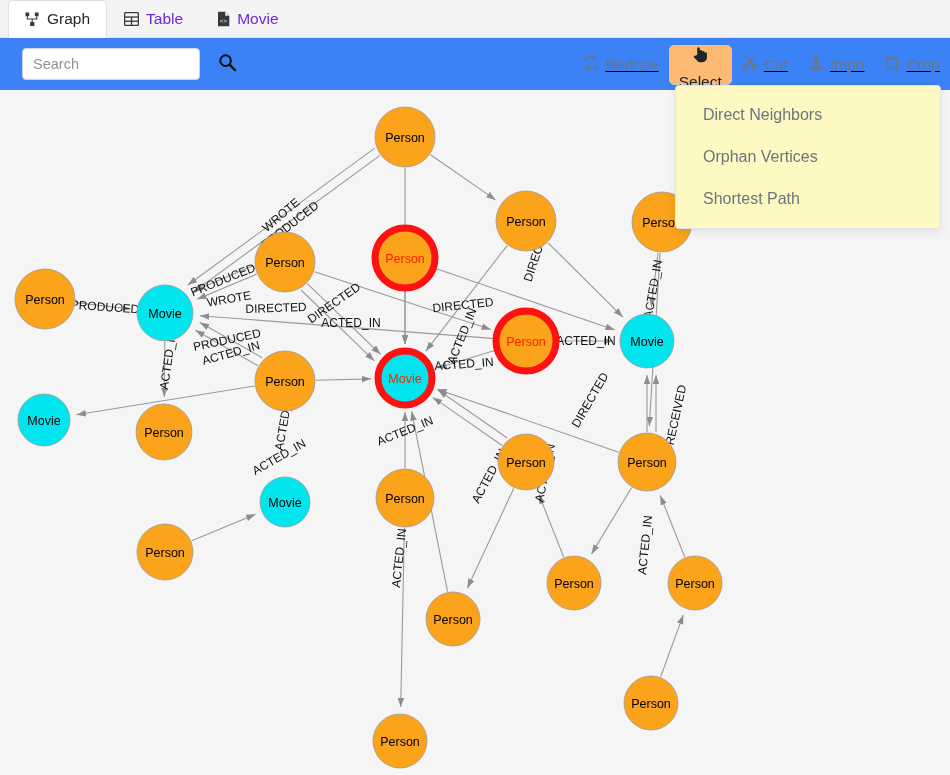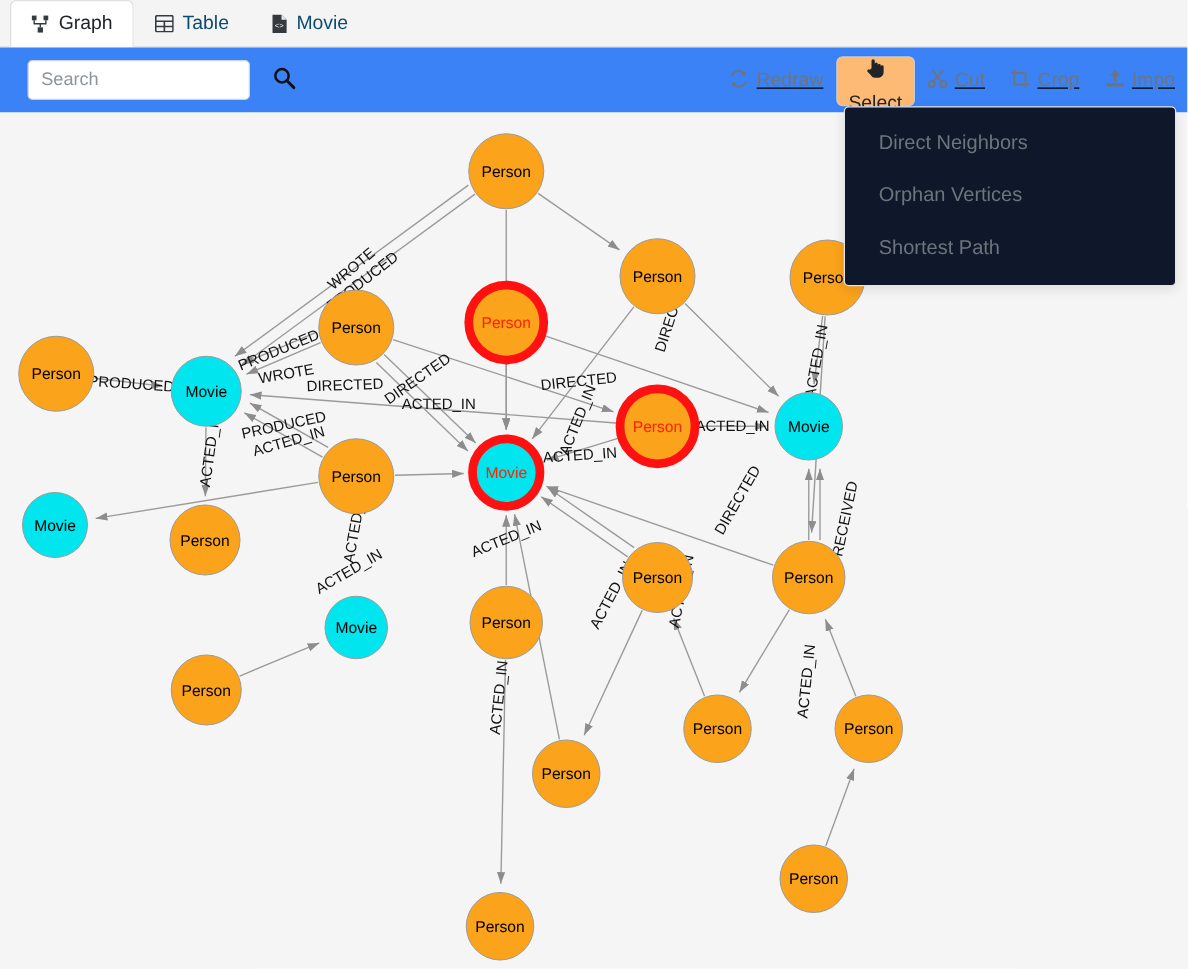--- a/index.html
+++ b/index.html
@@ -16,21 +16,21 @@
   .tabbar {
     position: absolute; left: 0; top: 0; width: 950px; height: 38px;
     background: #f4f4f5;
     border-bottom: 1px solid #dfdfe2;
     display: flex; align-items: center;
     padding-left: 8px;
   }
   .tab {
     display: flex; align-items: center; gap: 7px;
     height: 37px; padding: 0 16px;
-    font-size: 15.5px; color: #0c4a6e;
+    font-size: 15.5px; color: #6d28d9;
     border: 1px solid transparent;
     border-bottom: none;
     border-radius: 5px 5px 0 0;
     cursor: pointer;
     position: relative;
   }
   .tab.active {
     background: #ffffff;
     border-color: #dfdfe2;
     color: #212529;
@@ -89,21 +89,21 @@
     width: 0; height: 0; margin-left: 4px;
     border-left: 4.5px solid transparent;
     border-right: 4.5px solid transparent;
     border-top: 5.5px solid #212529;
   }
 
   
   .dropdown {
     position: absolute; left: 675px; top: 85px;
     width: 266px;
-    background: #0f172a;
+    background: #fef9c3;
     border: 1px solid #e3e4e6;
     border-radius: 4px;
     box-shadow: 0 3px 9px rgba(0,0,0,0.09);
     padding: 8px 0;
     z-index: 40;
   }
   .dd-item {
     height: 42px; display: flex; align-items: center;
     padding: 0 0 0 27px;
     font-size: 16px; color: #6c757d;
@@ -219,35 +219,35 @@
           <line x1="4.6" y1="10.4" x2="12.4" y2="1.0" stroke="#6c757d" stroke-width="1.5"></line>
           <line x1="11.4" y1="10.4" x2="3.6" y2="1.0" stroke="#6c757d" stroke-width="1.5"></line>
         </svg>
       </span>
       <span>Cut</span>
     </button>
 
     <button class="tbtn">
       <span>
         <svg width="16" height="16" viewBox="0 0 16 16">
+          <path d="M8 0.8 L12.2 5.6 H9.4 V10.0 H6.6 V5.6 H3.8 Z" fill="#6c757d"></path>
+          <rect x="1.0" y="11.6" width="14" height="2.6" rx="0.9" fill="#6c757d"></rect>
+        </svg>
+      </span>
+      <span>Impo</span>
+    </button>
+
+    <button class="tbtn">
+      <span>
+        <svg width="16" height="16" viewBox="0 0 16 16">
           <path d="M3.4 0.6 V11.6 a0.9 0.9 0 0 0 0.9 0.9 H15.4" fill="none" stroke="#6c757d" stroke-width="1.6"></path>
           <path d="M0.6 3.4 H11.6 a0.9 0.9 0 0 1 0.9 0.9 V15.4" fill="none" stroke="#6c757d" stroke-width="1.6"></path>
         </svg>
       </span>
       <span>Crop</span>
-    </button>
-
-    <button class="tbtn">
-      <span>
-        <svg width="16" height="16" viewBox="0 0 16 16">
-          <path d="M8 0.8 L12.2 5.6 H9.4 V10.0 H6.6 V5.6 H3.8 Z" fill="#6c757d"></path>
-          <rect x="1.0" y="11.6" width="14" height="2.6" rx="0.9" fill="#6c757d"></rect>
-        </svg>
-      </span>
-      <span>Impo</span>
     </button>
   </div>
 
   <div class="canvas">
     <svg id="graph-svg" width="950" height="685">
       <defs>
         <marker id="arrow" markerWidth="9" markerHeight="9" refX="8.5" refY="3" orient="auto" markerUnits="strokeWidth">
           <path d="M0,0 L8.5,3 L0,6 z" fill="#8d8d8d"></path>
         </marker>
       </defs>

